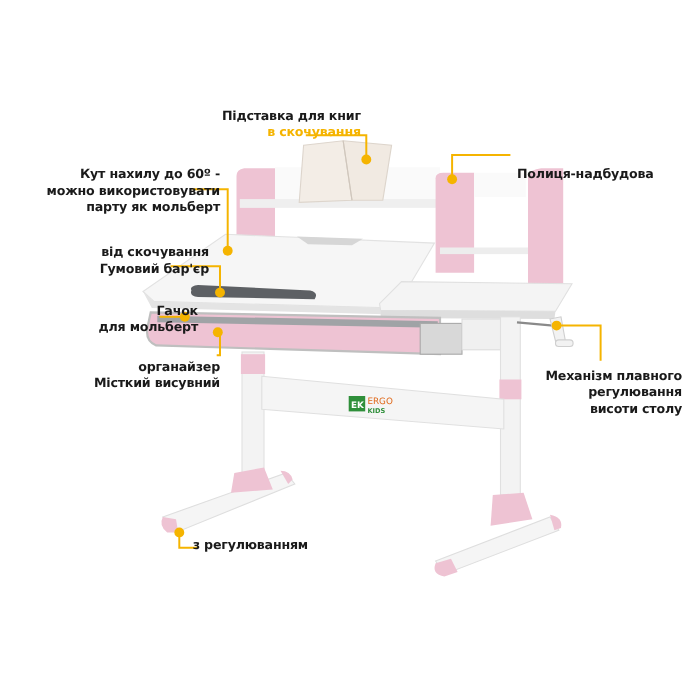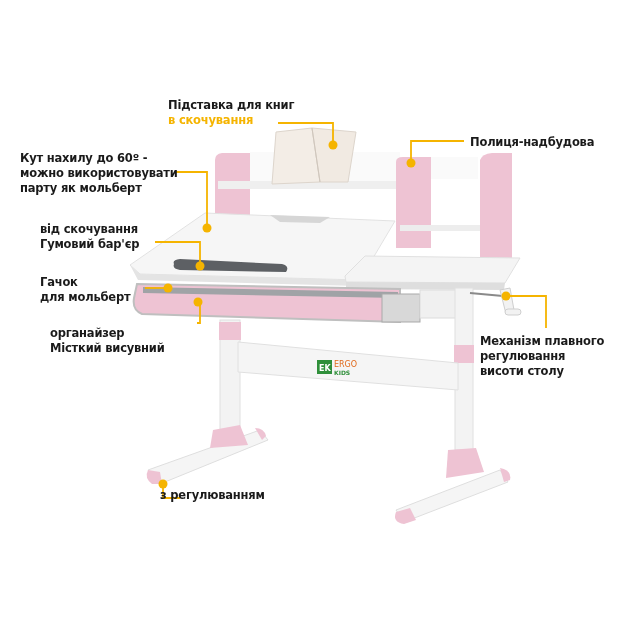--- a/index.html
+++ b/index.html
@@ -1,26 +1,26 @@
 <!DOCTYPE html>
 <html><head>
   <meta charset="utf-8">
   <style>
     html, body { margin: 0; padding: 0; }
     body { width: 630px; height: 630px; background: #ffffff; position: relative; overflow: hidden; font-family: "DejaVu Sans", sans-serif; }
     #stage { position: absolute; left: 0; top: 0; width: 630px; height: 630px; }
-    .label { position: absolute; font-size: 11.5px; font-weight: bold; color: #1a1a1a; line-height: 15px; text-align: left; white-space: nowrap; letter-spacing: -0.2px; }
+    .label { position: absolute; font-size: 11.5px; font-weight: bold; color: #1a1a1a; line-height: 15px; text-align: right; white-space: nowrap; letter-spacing: -0.2px; }
     .label .accent { color: #f5b400; display: block; }
     .label span { display: block; }
     #lbl-bookstand { left: 168px; top: 98px; width: 160px; }
     #lbl-tilt { left: 20px; top: 151px; width: 180px; }
     #lbl-barrier { left: 40px; top: 222px; width: 150px; }
     #lbl-hook { left: 40px; top: 275px; width: 140px; }
     #lbl-organizer { left: 50px; top: 326px; width: 150px; }
-    #lbl-shelf { left: 470px; top: 135px; width: 130px; text-align: left; }
+    #lbl-shelf { left: 470px; top: 151px; width: 130px; text-align: left; }
     #lbl-mechanism { left: 480px; top: 334px; width: 140px; }
     #lbl-legs { left: 160px; top: 488px; width: 120px; }
   </style>
 </head>
 <body>
 
 <svg id="stage" width="630" height="630" viewBox="0 0 630 630" xmlns="http://www.w3.org/2000/svg">
 
   <g>
     <path d="M215 160 Q215 154 222 153 L250 153 L250 232 L215 232 Z" fill="#eec3d3"></path>

